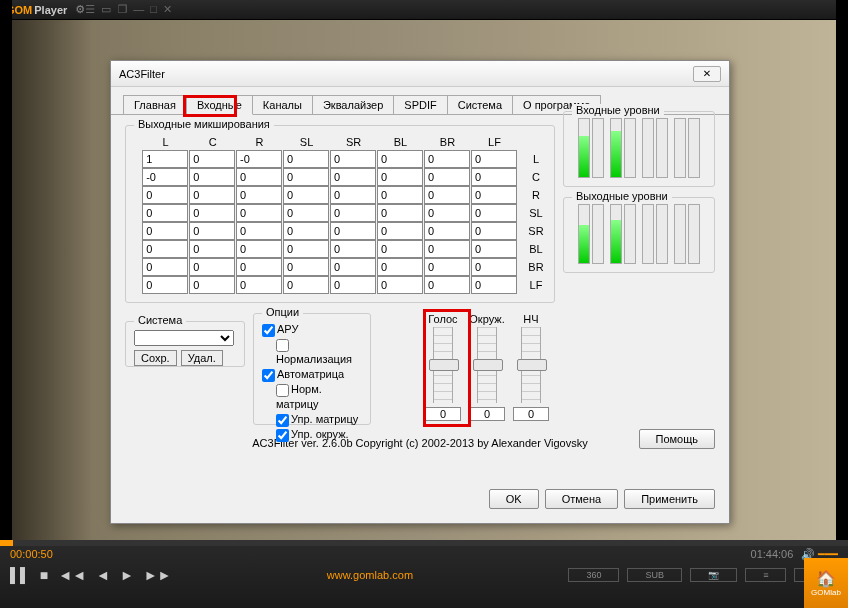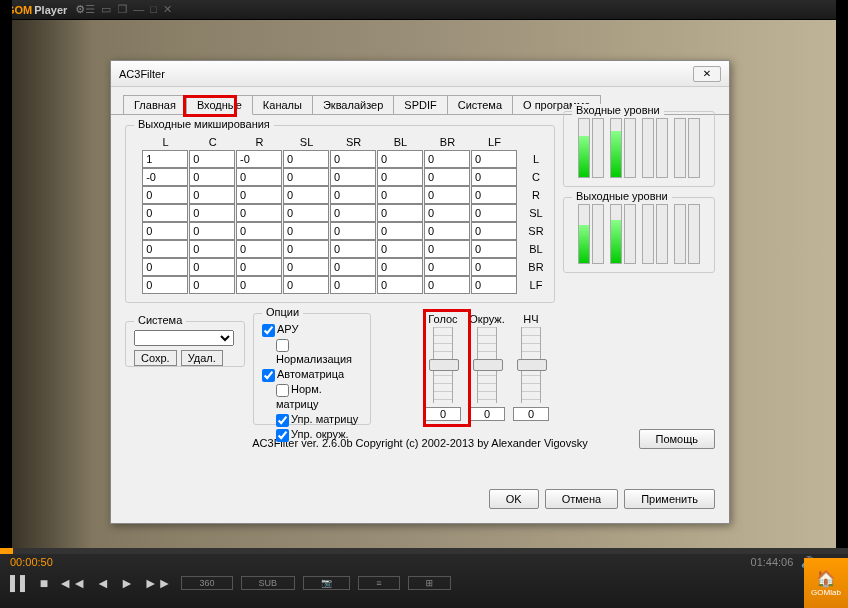--- a/index.html
+++ b/index.html
@@ -12,21 +12,21 @@
 .gom-gear { margin-left: 8px; color: #888; }
 .gom-title-center { flex: 1; text-align: center; color: #888; }
 .gom-title-right { display: flex; gap: 6px; color: #666; }
 .gom-title-right span { cursor: pointer; }
 
 .video-area { position: absolute; top: 20px; left: 12px; right: 12px; bottom: 60px; background: linear-gradient(to right, #7a6f58 0%, #8a8068 20%, #9a8f78 50%, #b0a488 80%, #c0b498 100%); overflow: hidden; }
 .video-dark { position:absolute; left:0; top:0; width:80px; height:100%; background: linear-gradient(to right, #3a3528, transparent); }
 .video-side-l { position:absolute; left:0; top:0; bottom:0; width:12px; background:#000; }
 .video-side-r { position:absolute; right:0; top:0; bottom:0; width:12px; background:#000; }
 
-.gom-bottom { position: absolute; bottom: 0; left: 0; right: 0; height: 60px; background: linear-gradient(#2a2a2a, #1a1a1a); color: #aaa; }
+.gom-bottom { position: absolute; bottom: 0; left: 0; right: 0; height: 68px; background: linear-gradient(#2a2a2a, #1a1a1a); color: #aaa; }
 .progress-bar { height: 6px; background: #333; position: relative; }
 .progress-fill { height: 100%; background: #ff9a00; width: 1.5%; }
 .time-row { display:flex; justify-content:space-between; padding: 2px 10px; font-size:11px; color:#ff9a00; }
 .time-row .dur { color:#888; }
 .vol-ico { color:#888; margin-left:8px; }
 .controls-row { display:flex; align-items:center; padding: 4px 10px; gap:10px; }
 .ctrl-btn { color:#ccc; font-size:14px; cursor:pointer; }
 .ctrl-center { flex:1; text-align:center; color:#ff9a00; font-size:11px; }
 .ctrl-right { display:flex; gap:8px; color:#888; align-items:center; }
 .sq { border:1px solid #555; padding:1px 17px; font-size:9px; }
@@ -403,20 +403,21 @@
     <span>00:00:50</span>
     <span><span class="dur">01:44:06</span><span class="vol-ico">🔊</span> ━━━</span>
   </div>
   <div class="controls-row">
     <span class="ctrl-btn">▌▌</span>
     <span class="ctrl-btn">■</span>
     <span class="ctrl-btn">◄◄</span>
     <span class="ctrl-btn">◄</span>
     <span class="ctrl-btn">►</span>
     <span class="ctrl-btn">►►</span>
+    <span class="ctrl-center">www.gomlab.com</span>
     <div class="ctrl-right">
       <span class="sq">360</span>
       <span class="sq">SUB</span>
       <span class="sq">📷</span>
       <span class="sq">≡</span>
       <span class="sq">⊞</span>
     </div>
   </div>
   <div class="home-orange">🏠<small>GOMlab</small></div>
 </div>

